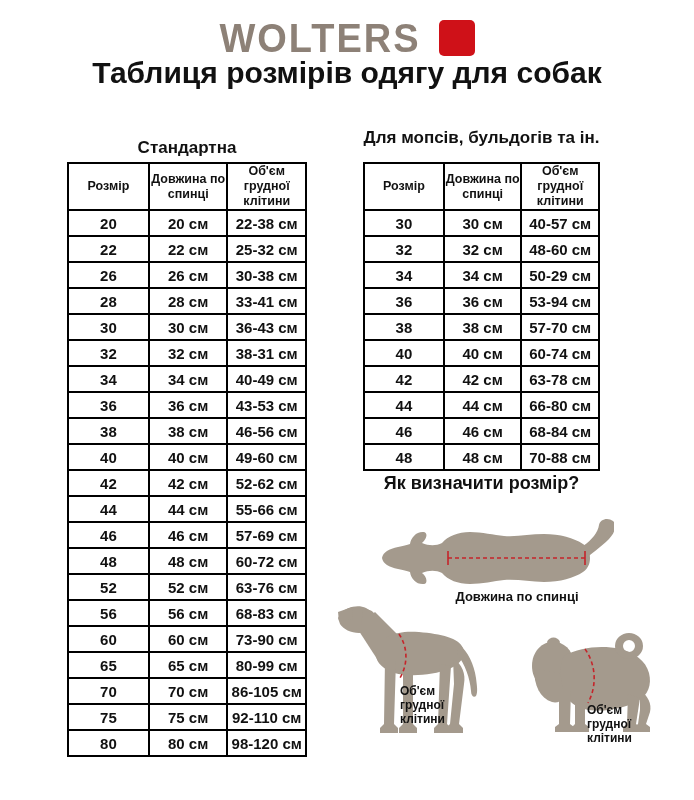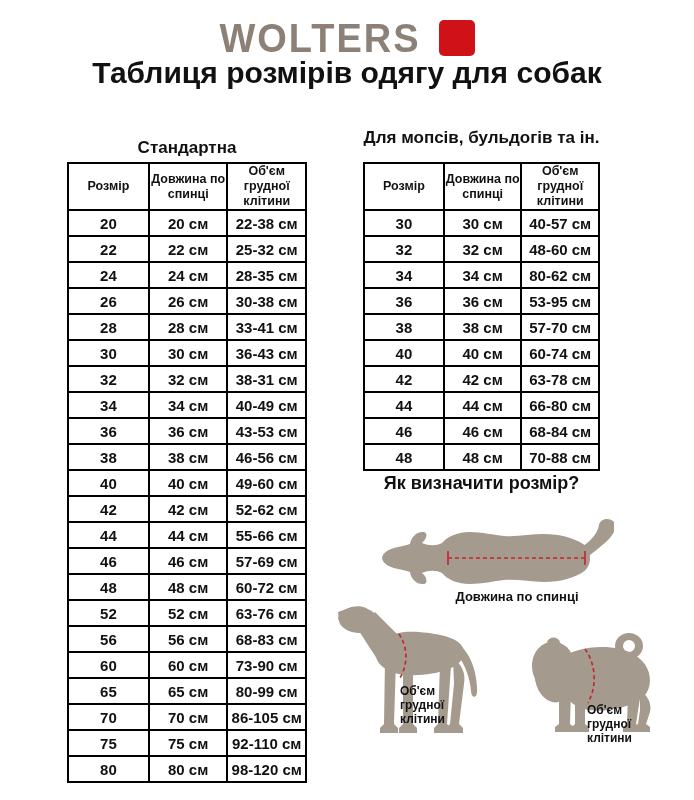--- a/index.html
+++ b/index.html
@@ -82,25 +82,20 @@
           <td>20</td>
           <td>20 см</td>
           <td>22-38 см</td>
         </tr>
         <tr>
           <td>22</td>
           <td>22 см</td>
           <td>25-32 см</td>
         </tr>
         <tr>
-          <td>24</td>
-          <td>24 см</td>
-          <td>28-35 см</td>
-        </tr>
-        <tr>
           <td>26</td>
           <td>26 см</td>
           <td>30-38 см</td>
         </tr>
         <tr>
           <td>28</td>
           <td>28 см</td>
           <td>33-41 см</td>
         </tr>
         <tr>
@@ -214,26 +209,26 @@
           <td>40-57 см</td>
         </tr>
         <tr>
           <td>32</td>
           <td>32 см</td>
           <td>48-60 см</td>
         </tr>
         <tr>
           <td>34</td>
           <td>34 см</td>
-          <td>80-62 см</td>
+          <td>50-29 см</td>
         </tr>
         <tr>
           <td>36</td>
           <td>36 см</td>
-          <td>53-95 см</td>
+          <td>53-94 см</td>
         </tr>
         <tr>
           <td>38</td>
           <td>38 см</td>
           <td>57-70 см</td>
         </tr>
         <tr>
           <td>40</td>
           <td>40 см</td>
           <td>60-74 см</td>

